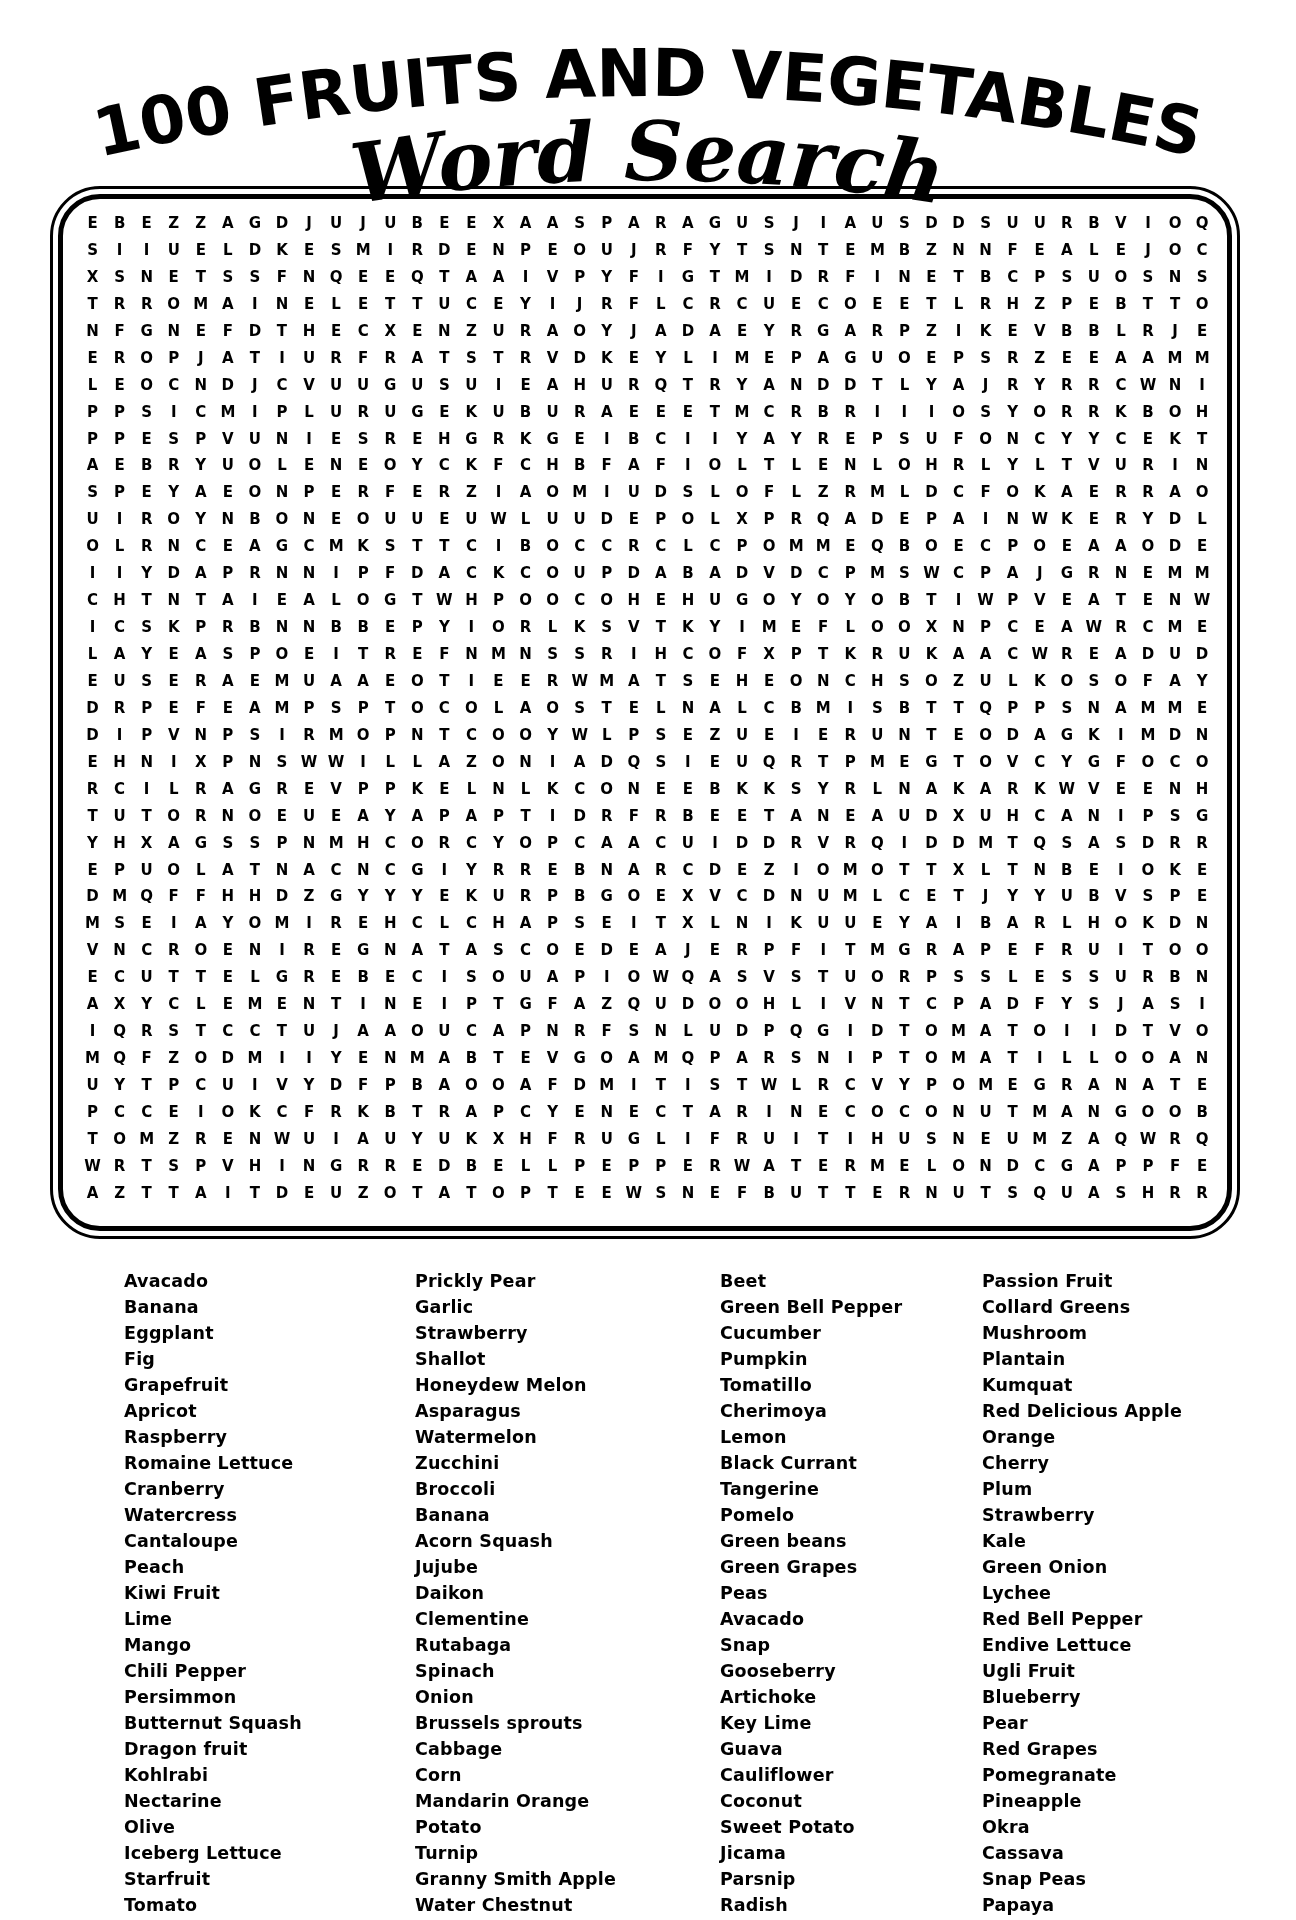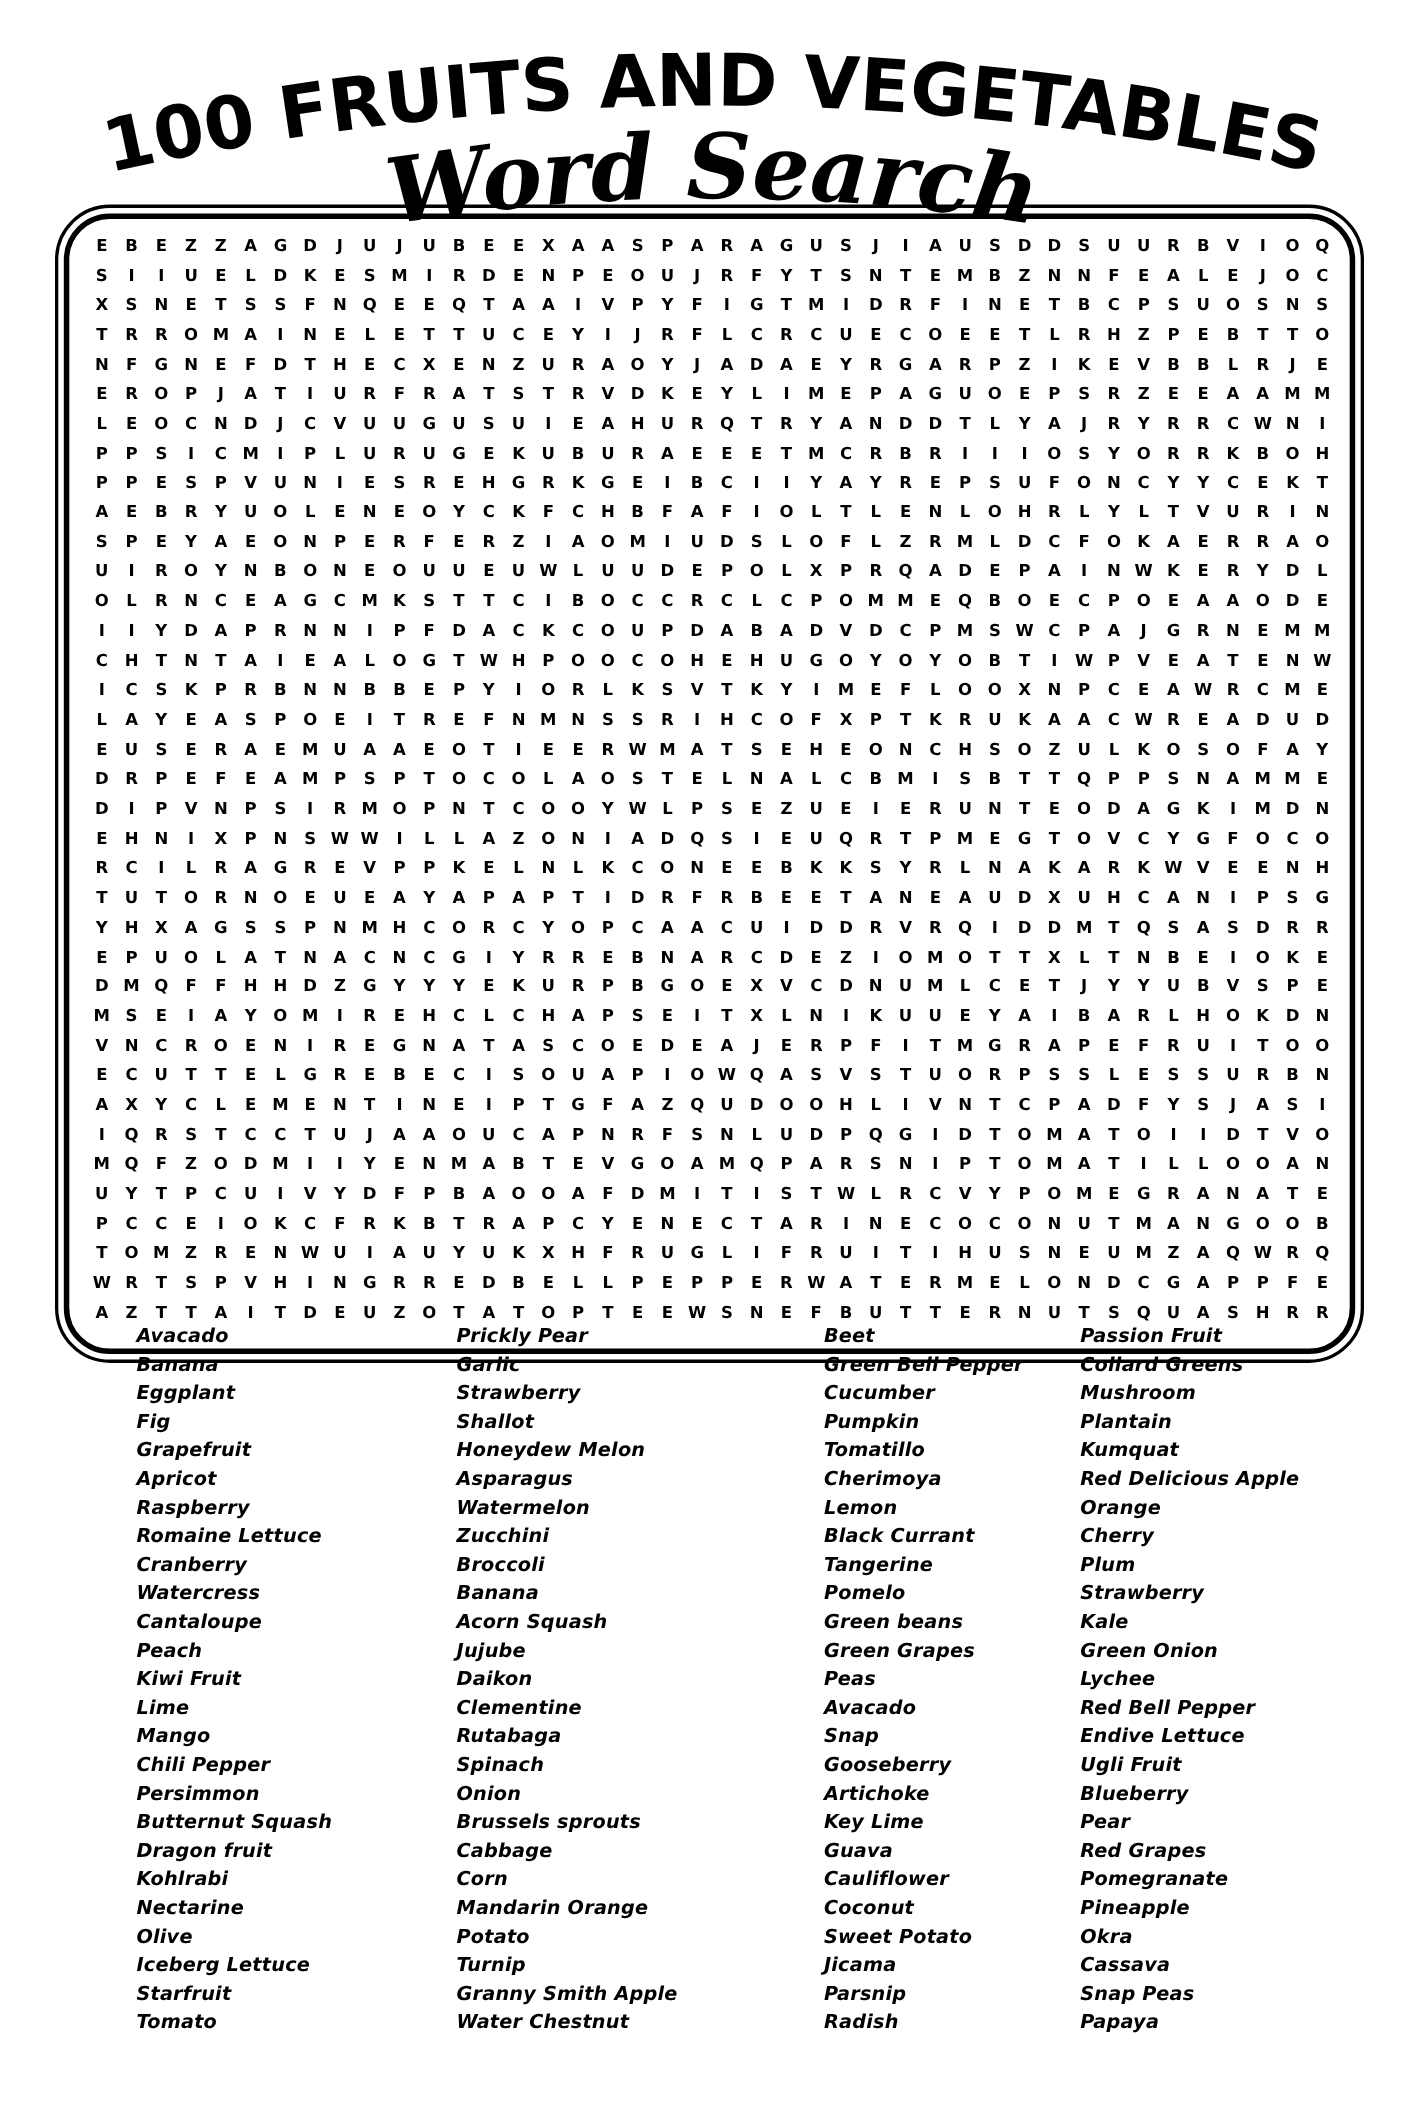--- a/index.html
+++ b/index.html
@@ -52,36 +52,35 @@
     width: 27.07px;
     text-align: center;
     line-height: 26.94px;
     font-size: 15px;
     font-weight: bold;
     font-family: "DejaVu Sans", sans-serif;
   }
   .word-list { position: absolute; left: 0; top: 0; }
   .word-col {
     position: absolute;
-    top: 1202px;
+    top: 1268px;
     width: 290px;
-    font-style: italic;
   }
   .word-item {
     height: 26px;
     line-height: 26px;
     font-size: 17.5px;
     font-weight: bold;
     letter-spacing: 0.2px;
     white-space: nowrap;
     font-family: "DejaVu Sans", sans-serif;
   }
   .col-1 { left: 124px; }
   .col-2 { left: 415px; }
-  .col-3 { left: 720px; margin-left: 29px; }
+  .col-3 { left: 720px; }
   .col-4 { left: 982px; }
 </style>
 </head>
 <body>
 
 <div class="page">
 
   <svg class="title-svg" viewBox="0 0 1296 205" xmlns="http://www.w3.org/2000/svg">
     <defs>
       <path id="arc1" d="M 85 152 Q 648 24 1211 152" fill="none"></path>

